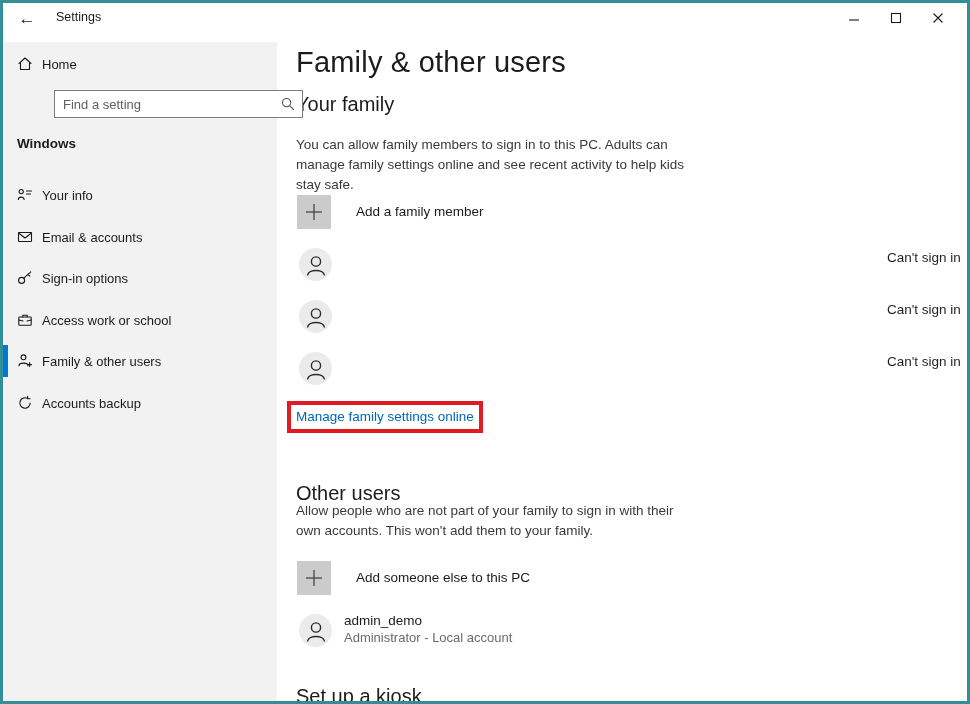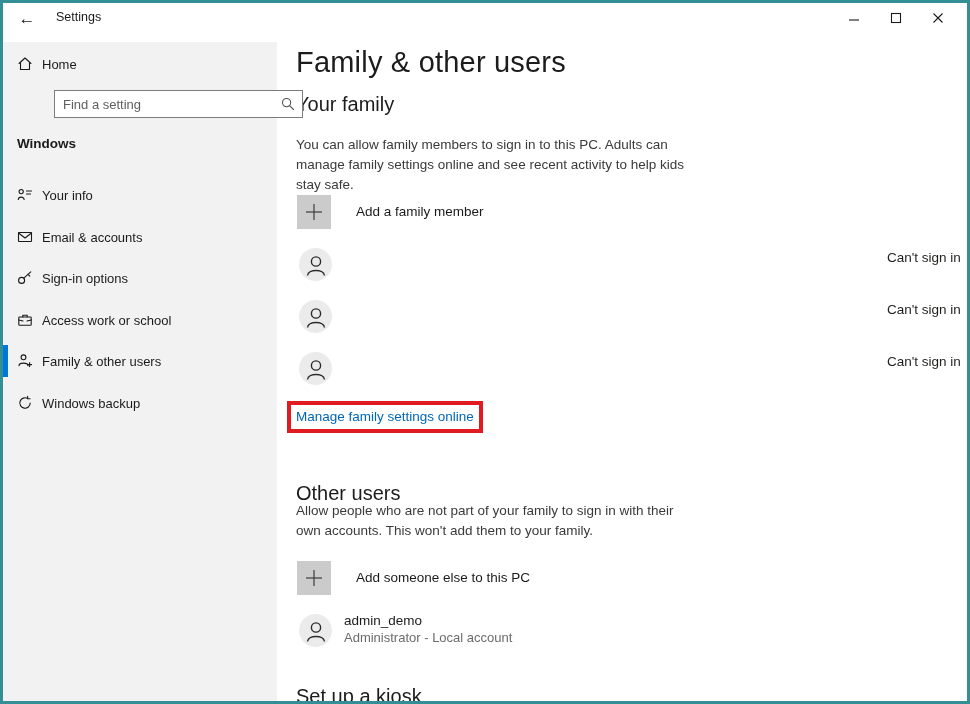--- a/index.html
+++ b/index.html
@@ -206,21 +206,21 @@
     <span class="s-label">Family &amp; other users</span>
   </div>
 
   <div class="side-row" style="top:341px;">
     <span class="s-icon">
       <svg class="oicon" width="16" height="16">
           <path d="M13.2,8 A5.2,5.2 0 1 1 10.6,3.5"></path>
           <path d="M10.6,1.2 V3.7 H13.1"></path>
         </svg>
     </span>
-    <span class="s-label">Windows backup</span>
+    <span class="s-label">Accounts backup</span>
   </div>
 </aside>
 
 <main class="content">
 
   <h1 class="page-title">Family &amp; other users</h1>
 
   <h2 class="sect-head" style="top:51px;">Your family</h2>
 
   <p class="sect-desc" style="top:93px;">You can allow family members to sign in to this PC. Adults can manage family settings online and see recent activity to help kids stay safe.</p>

